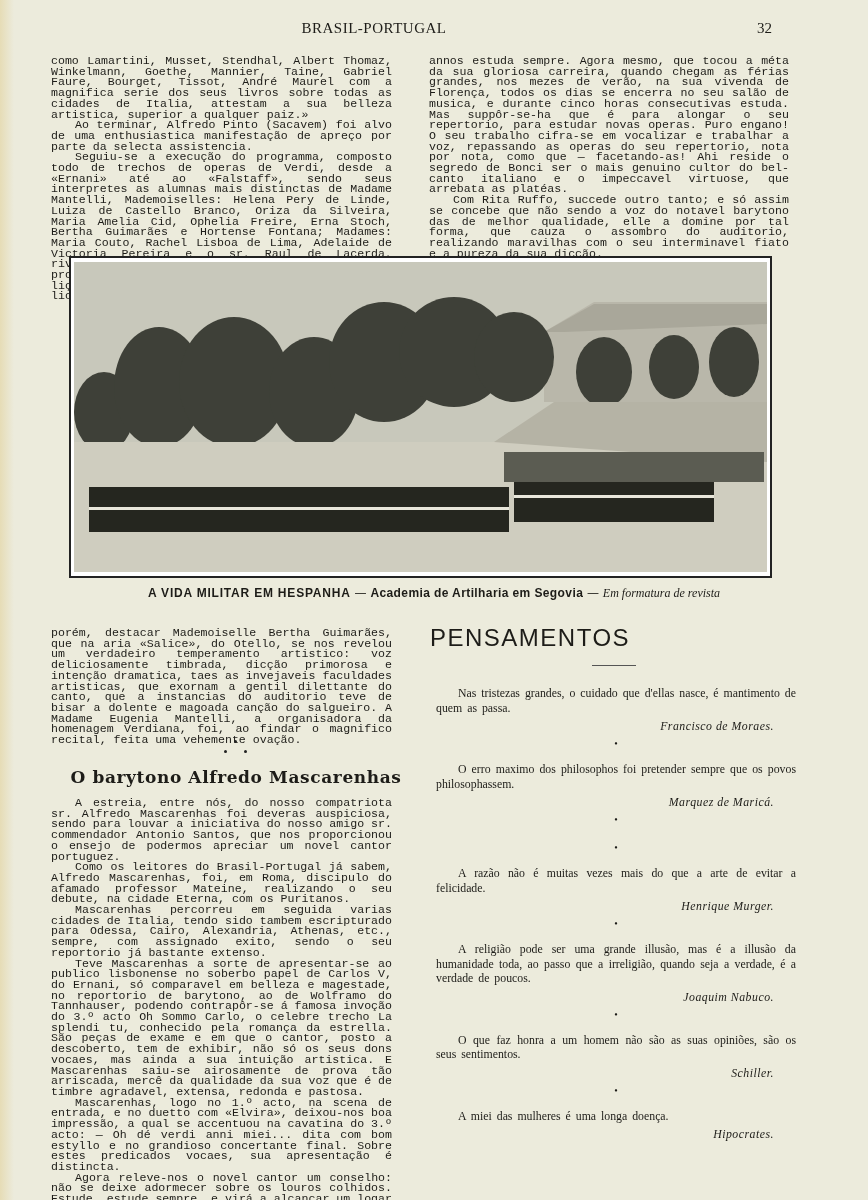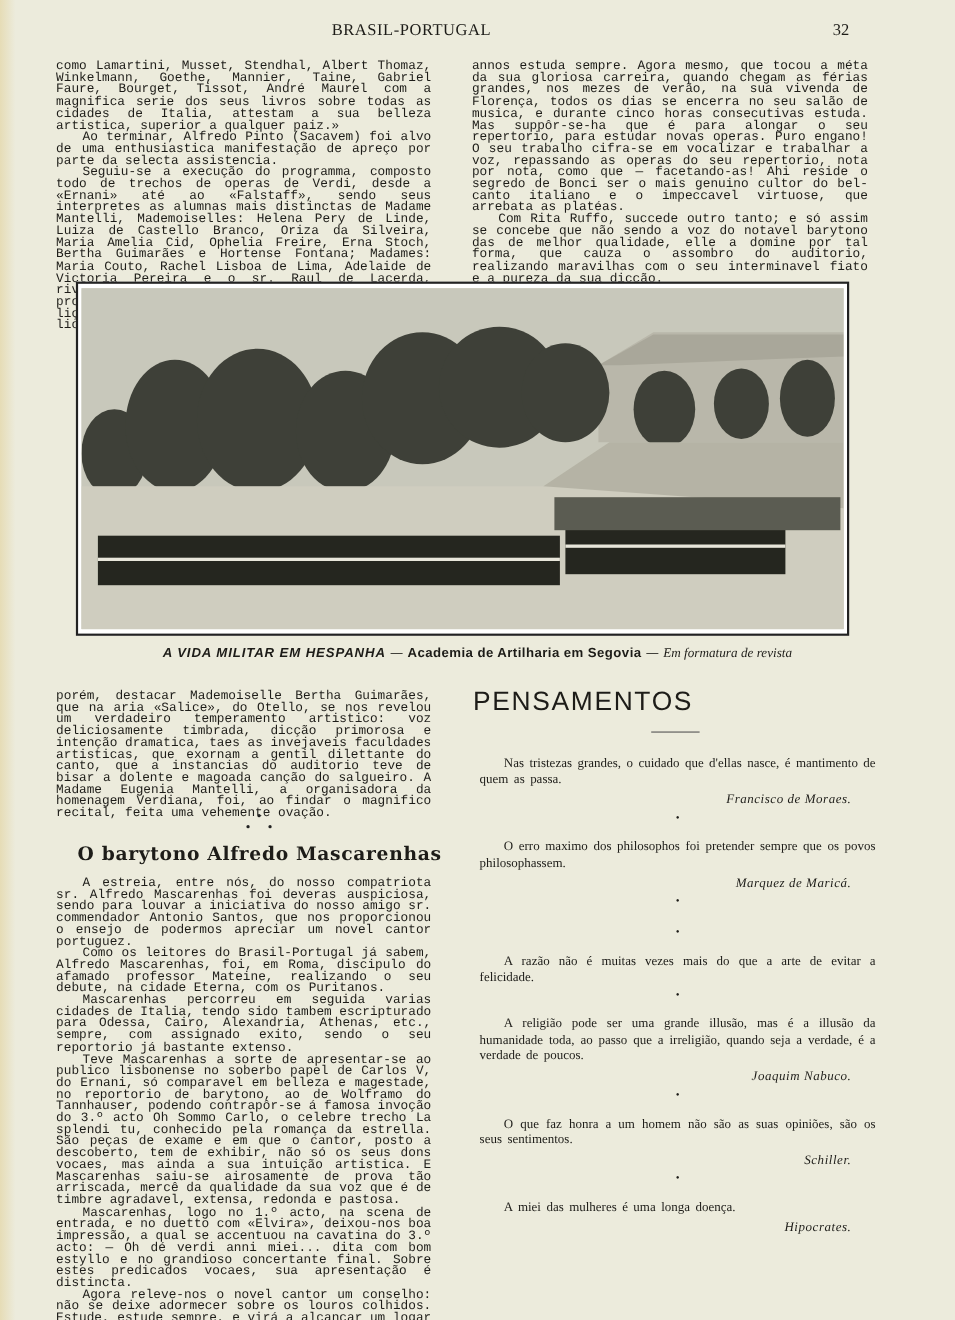--- a/index.html
+++ b/index.html
@@ -18,21 +18,21 @@
   .col p { margin:0; text-indent:0; }
   .col p.ind { text-indent:24px; }
   .col-tl { left:51px; top:56px; width:341px; }
   .col-tr { left:429px; top:56px; width:360px; }
   .signature { text-align:right; margin-top:21px; font-variant:small-caps; font-size:11px; letter-spacing:0.6px; padding-right:22px; }
   .photo-frame { position:absolute; left:69px; top:256px; width:699px; height:318px;
     border:2px solid #222; background:#fff; }
   .photo-inner { position:absolute; left:3px; top:4px; right:3px; bottom:4px; background:#c9c8b9; overflow:hidden; }
   .photo-inner svg { width:100%; height:100%; display:block; }
   .caption { position:absolute; top:586px; left:0; width:868px; text-align:center; font-size:12px; }
-  .caption .cap-a { font-family:"Liberation Sans", sans-serif; font-weight:bold; letter-spacing:0.8px;font-style:italic; }
+  .caption .cap-a { font-family:"Liberation Sans", sans-serif; font-weight:bold; letter-spacing:0.8px; }
   .caption .cap-b { font-family:"Liberation Sans", sans-serif; font-weight:bold; letter-spacing:0.4px; }
   .caption .cap-c { font-family:"Liberation Serif", serif; font-style:italic; }
   .col-bl { left:51px; top:628px; width:341px; }
   .asterism { position:absolute; left:216px; top:738px; width:40px; height:20px; }
   .asterism span { position:absolute; width:3px; height:3px; border-radius:50%; background:#222; }
   .article-title { position:absolute; left:51px; top:767px; width:370px; text-align:center;
     font-family:"DejaVu Serif", serif; font-weight:bold; font-size:17px; letter-spacing:0.6px; }
   .col-bl2 { left:51px; top:798px; width:341px; }
   .section-title { position:absolute; left:430px; top:624px; width:390px; text-align:left;
     font-family:"Liberation Sans", sans-serif; font-size:24px; letter-spacing:1.5px; }
@@ -132,20 +132,21 @@
   </div>
   <div class="quote-sep">•</div>
   <div class="quote">
     <div class="quote-text">O erro maximo dos philosophos foi pretender sempre que os povos philosophassem.</div>
     <div class="quote-author">Marquez de Maricá.</div>
   </div>
   <div class="quote-sep">•</div>
   <div class="quote-sep">•</div>
   <div class="quote">
     <div class="quote-text">A razão não é muitas vezes mais do que a arte de evitar a felicidade.</div>
+    <div class="quote-author">Henrique Murger.</div>
   </div>
   <div class="quote-sep">•</div>
   <div class="quote">
     <div class="quote-text">A religião pode ser uma grande illusão, mas é a illusão da humanidade toda, ao passo que a irreligião, quando seja a verdade, é a verdade de poucos.</div>
     <div class="quote-author">Joaquim Nabuco.</div>
   </div>
   <div class="quote-sep">•</div>
   <div class="quote">
     <div class="quote-text">O que faz honra a um homem não são as suas opiniões, são os seus sentimentos.</div>
     <div class="quote-author">Schiller.</div>

